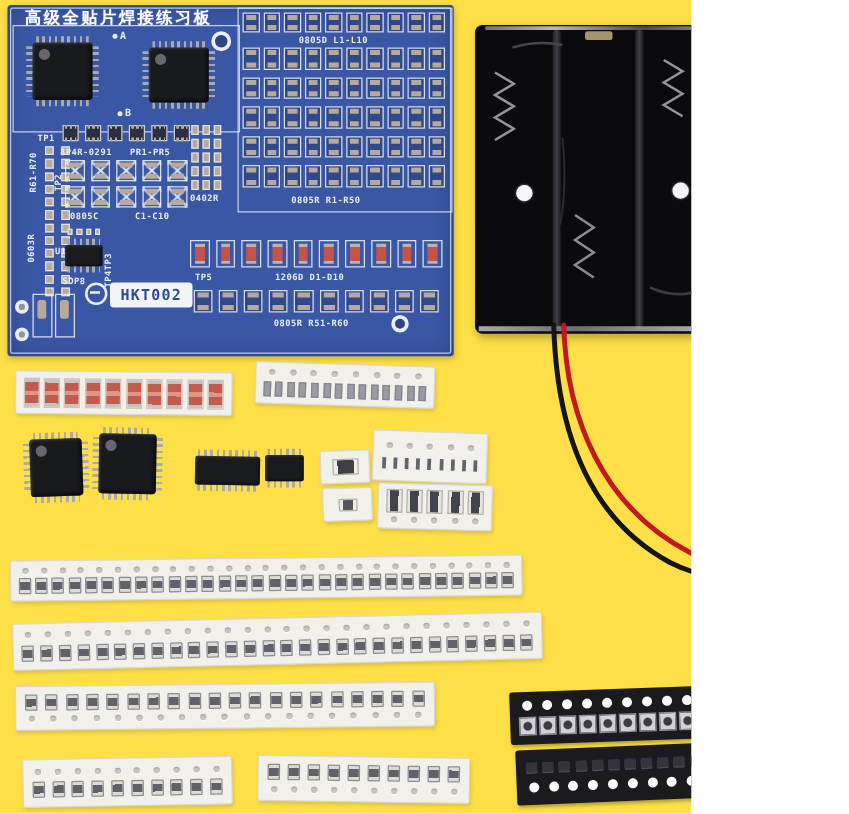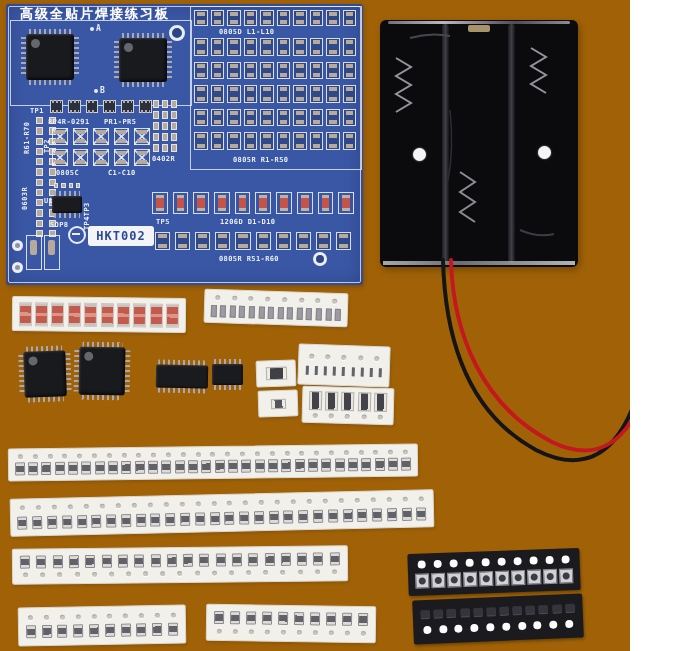--- a/index.html
+++ b/index.html
@@ -1,16 +1,16 @@
 <!DOCTYPE html>
 <html style="--board: #3a57a5; --silk: #e9eef6; --pad: #b7a99b; --ledcomp: #c4544a; --tape: #f2f0eb; --btape: #1b1b1f; --bat: #0b0b0e; --wirered: #c4181f; --wireblack: #151515;"><head>
 <meta charset="utf-8">
 <style>
   html,body{margin:0;padding:0;background:#fff}
-  .scene{position:relative;width:630px;height:651px;background:#a16207;overflow:hidden;
+  .scene{position:relative;width:553px;height:651px;background:#fde047;overflow:hidden;
          font-family:"DejaVu Sans",sans-serif}
   .abs{position:absolute}
 
   
   .pcb{position:absolute;left:6px;top:4px;width:357px;height:281px;border-radius:3px;
        background:var(--board,#3a57a5);
        box-shadow:1px 2px 5px rgba(0,0,0,.22), inset 0 0 18px rgba(0,0,30,.25)}
   .pcb::after{content:"";position:absolute;inset:2px;border:1px solid rgba(233,238,246,.75);
        border-radius:2px;pointer-events:none}
   .sec{position:absolute;border:1px solid rgba(233,238,246,.8)}
@@ -150,21 +150,21 @@
           <div class="fp"></div>
           <div class="fp"></div>
           <div class="fp"></div>
           <div class="fp"></div>
           <div class="fp"></div>
           <div class="fp"></div>
           <div class="fp"></div>
           <div class="fp"></div>
           <div class="fp"></div>
         </div>
-      <div class="lbl" style="left:28px;top:22px">0805D  L1-L10</div>
+      <div class="lbl" style="left:48px;top:22px">0805D  L1-L10</div>
       <div class="grid" style="left:3px;top:31px;width:162px;height:112px;grid-template-columns:repeat(10,1fr);gap:6px 3px">
           <div class="fp"></div>
           <div class="fp"></div>
           <div class="fp"></div>
           <div class="fp"></div>
           <div class="fp"></div>
           <div class="fp"></div>
           <div class="fp"></div>
           <div class="fp"></div>
           <div class="fp"></div>

